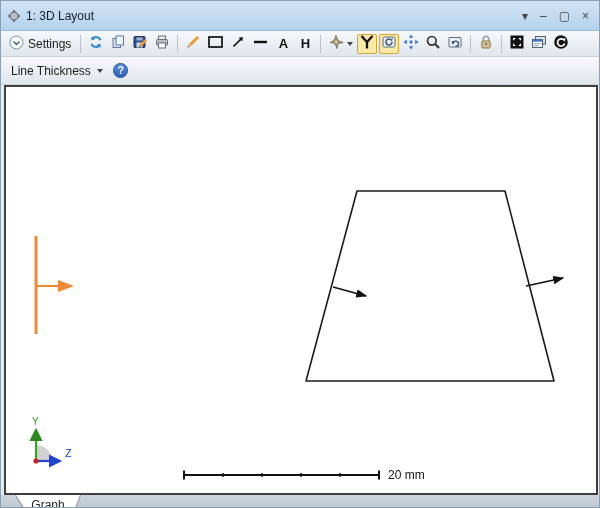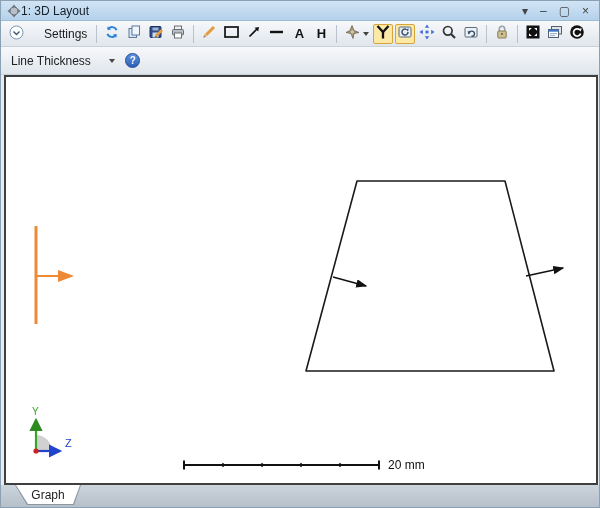--- a/index.html
+++ b/index.html
@@ -7,48 +7,48 @@
   .window{
     width:600px;height:508px;
     font-family:"Liberation Sans","DejaVu Sans",sans-serif;
     font-size:12px;color:#1a1a1a;
     background:#e8ecf0;
     border:1px solid #8aa0b4;
     position:relative;overflow:hidden;
   }
   
   .titlebar{
-    height:20px;display:flex;align-items:center;
+    height:30px;display:flex;align-items:center;
     background:linear-gradient(#d2e4f5,#b4d1eb);
     border-bottom:1px solid #9fbbd4;
-    padding:0 6px;
+    padding:0 6px;gap:5px;
   }
   .titlebar .app-icon{display:flex;align-items:center;}
   .title-text{flex:1;font-size:12px;color:#15202b;}
   .win-controls{display:flex;align-items:center;gap:12px;padding-right:4px;color:#444;}
   .win-controls span{cursor:default;font-size:12px;line-height:1;}
   
   .toolbar{
     display:flex;align-items:center;
     background:linear-gradient(#f7f8fa,#e0e6ed);
     border-bottom:1px solid #c9d1d9;
     padding:0 4px;gap:2px;
   }
   .tb1{height:26px;}
   .tb2{height:28px;}
   .tbtn{
     min-width:20px;height:20px;display:flex;align-items:center;justify-content:center;
     border:1px solid transparent;border-radius:2px;padding:0 1px;
   }
   .tbtn.sel{background:#fce9a6;border-color:#d8a43c;}
   .sep{width:1px;height:18px;background:#b9c2cc;margin:0 3px;}
-  .settings-btn{display:flex;align-items:center;gap:20px;padding:12px 4px;border-radius:2px;}
+  .settings-btn{display:flex;align-items:center;gap:4px;padding:12px 4px;border-radius:2px;}
   .glyphA{font-weight:bold;font-size:13px;color:#111;}
   .caret{width:0;height:0;border-left:3px solid transparent;border-right:3px solid transparent;border-top:4px solid #444;margin-left:2px;}
-  .lt-btn{display:flex;align-items:center;gap:16px;padding:3px 6px;border-radius:2px;color:#222;text-align:center;}
+  .lt-btn{display:flex;align-items:center;gap:4px;padding:3px 6px;border-radius:2px;color:#222;text-align:center;}
   
   .canvas{
     margin:0 3px;width:594px;height:410px;
     background:#ffffff;border:2px solid #3f3f3f;
     position:relative;
   }
   .canvas svg{display:block;}
   
   .tabbar{
     height:22px;display:flex;align-items:flex-start;

